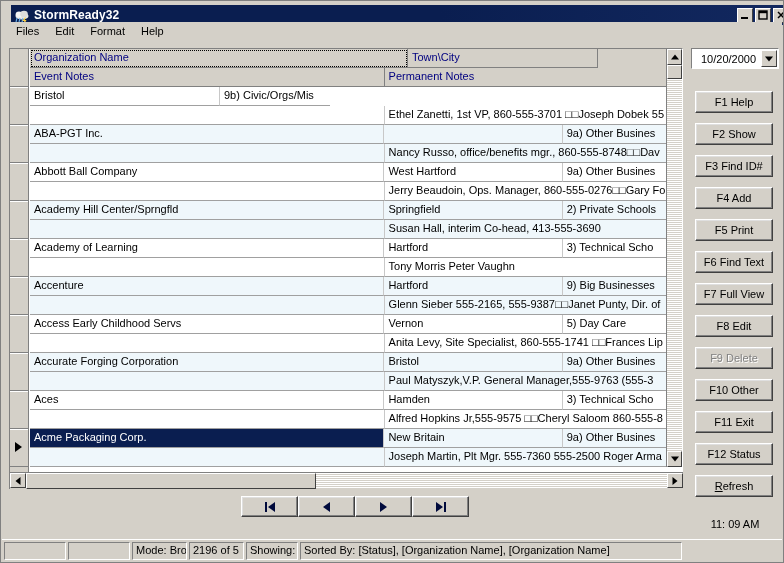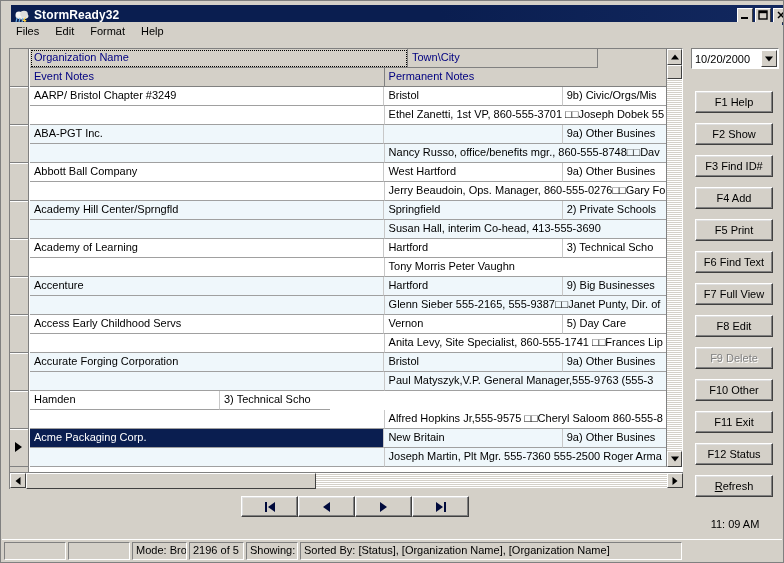--- a/index.html
+++ b/index.html
@@ -270,20 +270,21 @@
     width: 88px; height: 21px;
     background: #ffffff;
     border-top: 1px solid #808080;
     border-left: 1px solid #808080;
     border-right: 1px solid #ffffff;
     border-bottom: 1px solid #ffffff;
     box-sizing: border-box;
     display: flex;
     align-items: center;
     position: relative;
+    padding-left: 6px;
   }
   .datebox .val {
     padding-left: 3px;
     font-size: 11px;
     color: #000;
     flex: 1 1 auto;
     white-space: nowrap;
   }
   .combo-btn {
     width: 16px; height: 17px;
@@ -466,21 +467,20 @@
         <div class="hdr-row">
           <div class="hdr-cell c-org focus">Organization Name</div>
           <div class="hdr-cell c-town">Town\City</div>
         </div>
         <div class="hdr-row">
           <div class="hdr-cell c-notes">Event Notes</div>
           <div class="hdr-cell c-perm">Permanent Notes</div>
         </div>
         <div id="rows-container">
             <div class="data-row row-white">
-              <div class="cell c-org">AARP/ Bristol Chapter #3249</div>
               <div class="cell c-town">Bristol</div>
               <div class="cell c-cat">9b) Civic/Orgs/Mis</div>
             </div>
             <div class="data-row row-white">
               <div class="cell c-notes"></div>
               <div class="cell c-perm">Ethel Zanetti, 1st VP, 860-555-3701  □□Joseph Dobek 55</div>
             </div>
             <div class="data-row row-blue">
               <div class="cell c-org">ABA-PGT Inc.</div>
               <div class="cell c-town"></div>
@@ -538,20 +538,21 @@
             <div class="data-row row-blue">
               <div class="cell c-org">Accurate Forging Corporation</div>
               <div class="cell c-town">Bristol</div>
               <div class="cell c-cat">9a) Other Busines</div>
             </div>
             <div class="data-row row-blue">
               <div class="cell c-notes"></div>
               <div class="cell c-perm">Paul Matyszyk,V.P. General Manager,555-9763    (555-3</div>
             </div>
             <div class="data-row row-white">
+              <div class="cell c-org">Aces</div>
               <div class="cell c-town">Hamden</div>
               <div class="cell c-cat">3) Technical Scho</div>
             </div>
             <div class="data-row row-white">
               <div class="cell c-notes"></div>
               <div class="cell c-perm">Alfred Hopkins Jr,555-9575  □□Cheryl Saloom 860-555-8</div>
             </div>
             <div class="data-row row-blue">
               <div class="cell c-org selected">Acme Packaging Corp.</div>
               <div class="cell c-town">New Britain</div>

